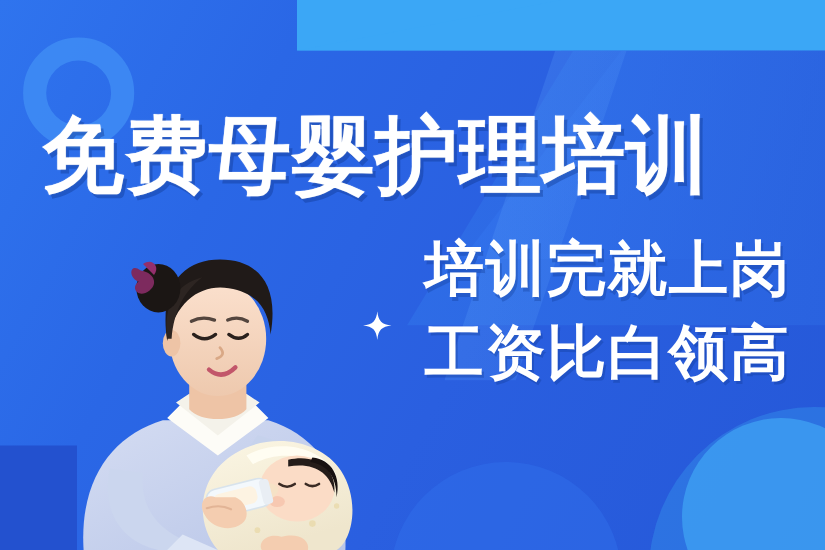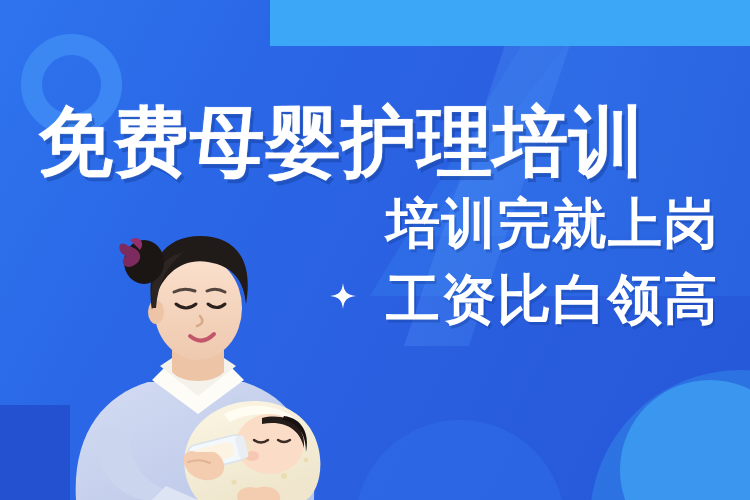--- a/index.html
+++ b/index.html
@@ -138,21 +138,21 @@
     text-shadow:
       3px 4px 0 rgba(14, 52, 140, .38),
       0 0 1px rgba(255,255,255,.9);
     transform: scaleX(.985);
     transform-origin: left center;
   }
 
   .subline-wrap {
     position: absolute;
     left: 386px;
-    top: 192px;
+    top: 214px;
     width: 336px;
   }
   .subline {
     font-size: 54px;
     line-height: 1.18;
     font-weight: 700;
     color: #ffffff;
     letter-spacing: 1.5px;
     white-space: nowrap;
     text-shadow: 2px 3px 0 rgba(14, 52, 140, .30);

